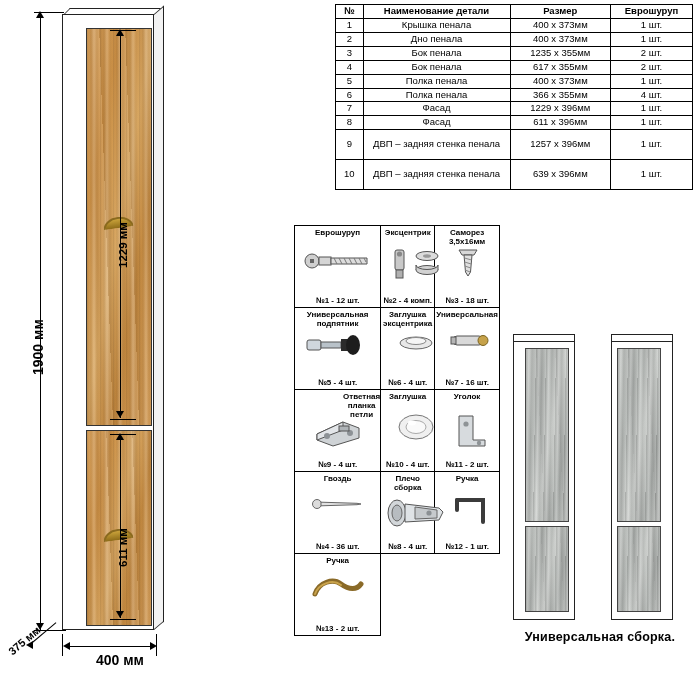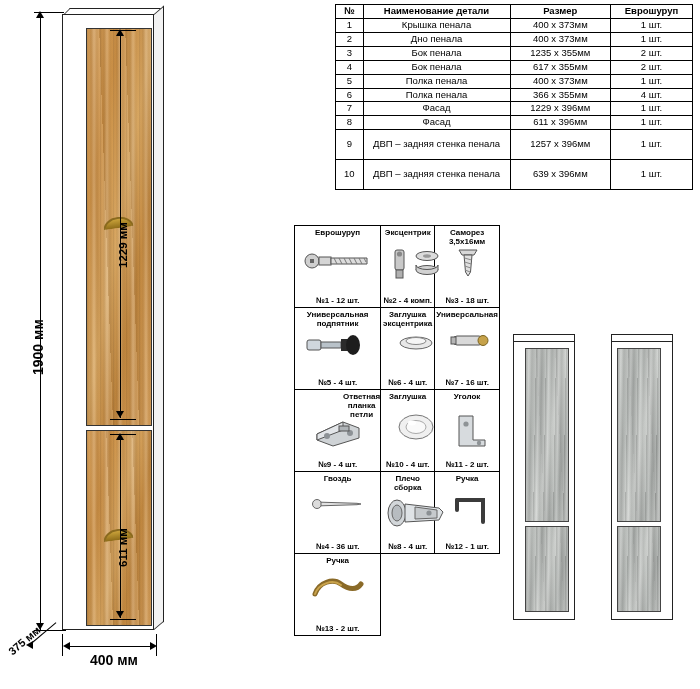--- a/index.html
+++ b/index.html
@@ -161,21 +161,21 @@
   <div class="arrow arr-down abs" style="left:116px;top:611px;"></div>
   <div class="tick abs" style="left:110px;top:434px;width:26px;"></div>
   <div class="tick abs" style="left:110px;top:619px;width:26px;"></div>
   <div class="dim-label vert-text" style="left:117px;top:567px;font-size:11.5px;">611 мм</div>
 
   <div class="dim-line h-line abs" style="left:70px;top:646px;width:80px;"></div>
   <div class="arrow arr-left abs" style="left:63px;top:642px;"></div>
   <div class="arrow arr-right abs" style="left:150px;top:642px;"></div>
   <div class="tick abs" style="left:62px;top:634px;width:1px;height:22px;"></div>
   <div class="tick abs" style="left:156px;top:634px;width:1px;height:22px;"></div>
-  <div class="dim-label" style="left:90px;top:652px;font-size:14px;">400 мм</div>
+  <div class="dim-label" style="left:96px;top:652px;font-size:14px;">400 мм</div>
 
   <div class="dim-line abs" style="left:30px;top:644px;width:34px;height:1px;transform:rotate(-40deg);transform-origin:left center;"></div>
   <div class="arrow arr-left abs" style="left:26px;top:641px;"></div>
   <div class="dim-label" style="left:6px;top:648px;font-size:11px;transform:rotate(-40deg);transform-origin:left top;">375 мм</div>
 </div>
 
 <div class="abs" id="parts-table">
   <table>
     <thead>
       <tr>
@@ -445,13 +445,14 @@
   <div class="uc" style="left:8px;top:10px;width:62px;height:280px;"></div>
   <div class="uc-door" style="left:20px;top:18px;width:44px;height:174px;"></div>
   <div class="uc-door" style="left:20px;top:196px;width:44px;height:86px;"></div>
   <div class="uc-cap" style="left:8px;top:4px;width:62px;height:8px;"></div>
 
   <div class="uc" style="left:106px;top:10px;width:62px;height:280px;"></div>
   <div class="uc-door" style="left:112px;top:18px;width:44px;height:174px;"></div>
   <div class="uc-door" style="left:112px;top:196px;width:44px;height:86px;"></div>
   <div class="uc-cap" style="left:106px;top:4px;width:62px;height:8px;"></div>
 
+  <div class="ua-caption">Универсальная сборка.</div>
 </div>
 
 </body></html>

